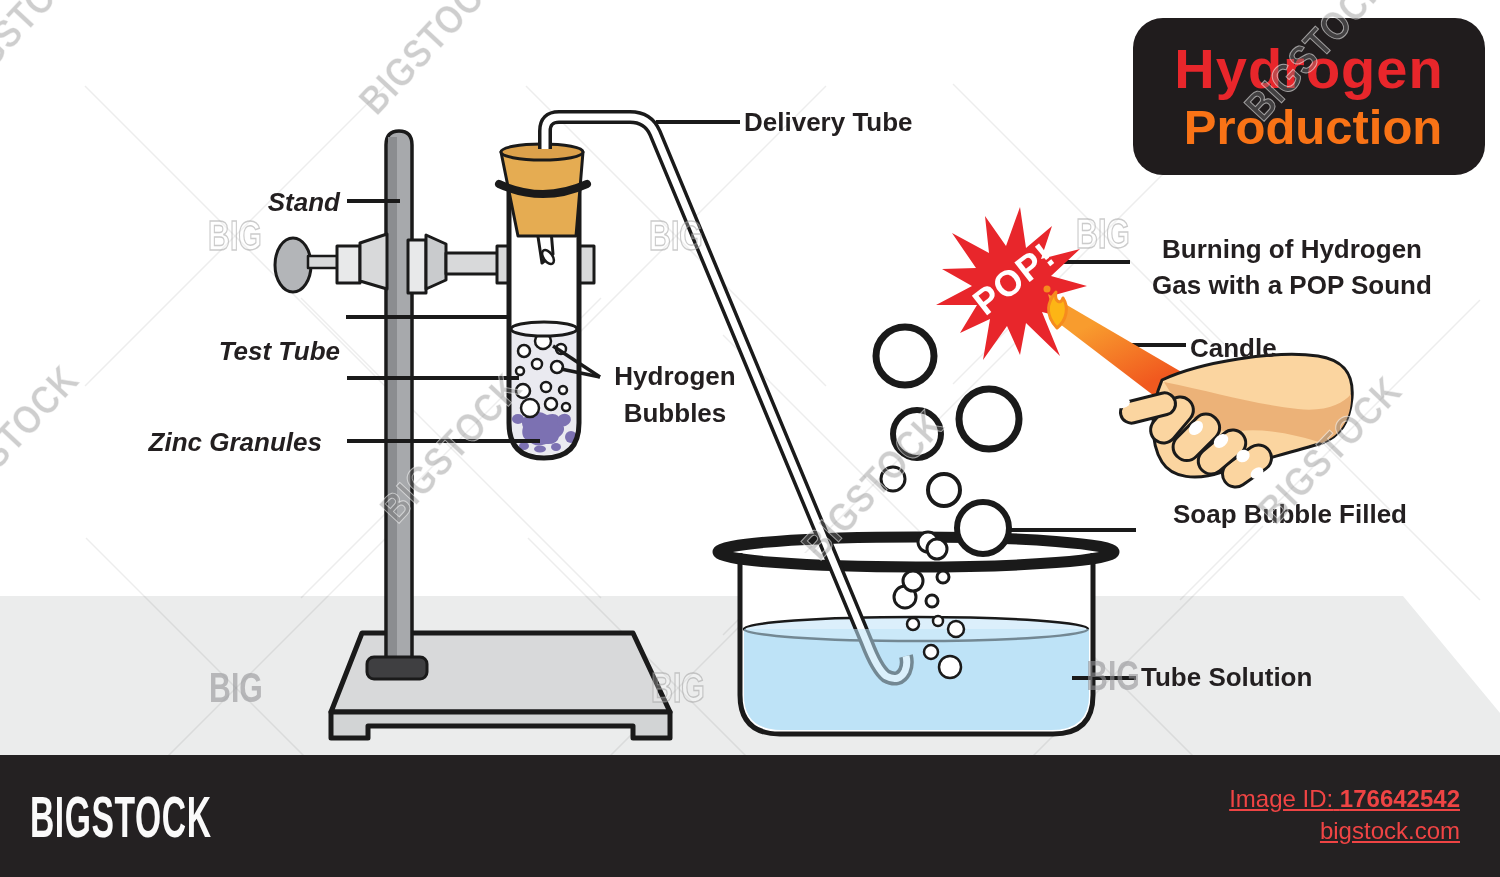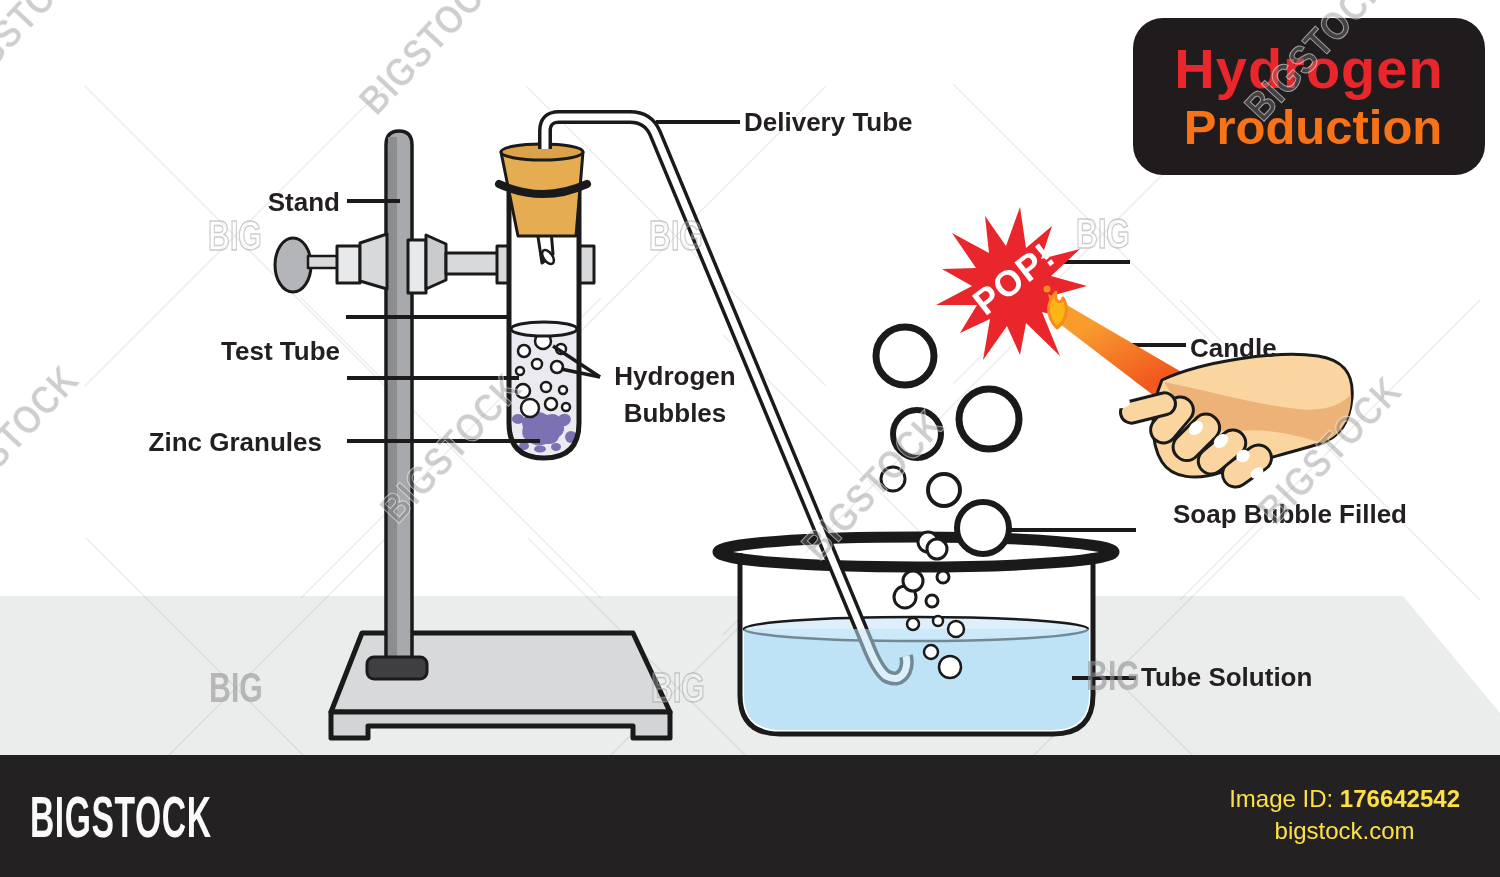--- a/index.html
+++ b/index.html
@@ -1,39 +1,39 @@
 <!DOCTYPE html>
 <html><head>
 <meta charset="utf-8">
 <style>
   html,body{margin:0;padding:0;background:#fff;}
   .page{position:relative;width:1500px;height:877px;overflow:hidden;background:#fff;
         font-family:"Liberation Sans","DejaVu Sans",sans-serif;cursor:default;}
   .lbl{position:absolute;font-weight:bold;font-size:26px;color:#231f20;line-height:34px;white-space:nowrap;}
   .lbl.two{white-space:normal;text-align:center;}
-  .right{text-align:right;}
+  .right{text-align:right;font-style:italic;}
   
   .title-box{position:absolute;left:1133px;top:18px;width:352px;height:157px;background:#201c1d;
              border-radius:30px;display:flex;flex-direction:column;align-items:center;justify-content:center;}
   .title-box .t1{font-weight:bold;font-size:56px;line-height:60px;color:#e8262b;letter-spacing:1px;}
   .title-box .t2{font-weight:bold;font-size:49px;line-height:56px;color:#f97316;margin-left:8px;}
   
   .pop-text{position:absolute;left:966px;top:258px;width:96px;text-align:center;font-weight:bold;
             font-size:36px;color:#ffffff;transform:rotate(-38deg);letter-spacing:1px;}
   
   .wm{position:absolute;pointer-events:none;white-space:nowrap;font-weight:bold;}
   .wm-full{font-size:40px;letter-spacing:1px;color:rgba(125,125,125,0.38);
            -webkit-text-stroke:1px rgba(255,255,255,0.55);}
   .wm-small-solid{font-size:42px;color:rgba(148,149,151,0.6);}
   .wm-small-outline{font-size:42px;color:rgba(255,255,255,0.25);-webkit-text-stroke:1.5px rgba(160,160,161,0.55);}
   
   .footer{position:absolute;left:0;top:755px;width:1500px;height:122px;background:#242122;}
   .footer-logo{position:absolute;left:30px;top:28px;font-size:58px;font-weight:bold;color:#fafafa;
                transform:scaleX(0.58);transform-origin:left center;letter-spacing:1px;}
-  .footer-meta{position:absolute;right:40px;top:28px;text-align:center;color:#fde047;font-size:24px;line-height:32px;}
+  .footer-meta{position:absolute;right:40px;top:28px;text-align:right;color:#ef4444;font-size:24px;line-height:32px;text-decoration:underline;}
   .footer-meta b{font-weight:bold;}
   svg{position:absolute;left:0;top:0;}
 </style>
 </head>
 <body>
 
 <div class="page">
 
   <svg width="1500" height="877" viewBox="0 0 1500 877">
 
@@ -210,20 +210,24 @@
   <div class="lbl right" style="left:140px;top:185px;width:200px;">Stand</div>
   <div class="lbl right" style="left:140px;top:302px;width:200px;margin-top:32px;">Test Tube</div>
   <div class="lbl right" style="left:100px;top:425px;width:222px;">Zinc Granules</div>
   <div class="lbl" style="left:744px;top:105px;">Delivery Tube</div>
 
   <div class="lbl two" style="left:585px;top:358px;width:180px;line-height:37px;">
     <div>Hydrogen</div>
     <div>Bubbles</div>
   </div>
 
+  <div class="lbl two" style="left:1118px;top:231px;width:348px;line-height:36px;">
+    <div>Burning of Hydrogen</div>
+    <div>Gas with a POP Sound</div>
+  </div>
 
   <div class="lbl" style="left:1190px;top:331px;">Candle</div>
 
   <div class="lbl two" style="left:1118px;top:496px;width:344px;line-height:37px;">
     <div>Soap Bubble Filled</div>
   </div>
 
   <div class="lbl" style="left:1141px;top:660px;">Tube Solution</div>
 
   <div class="pop-text">POP!</div>

